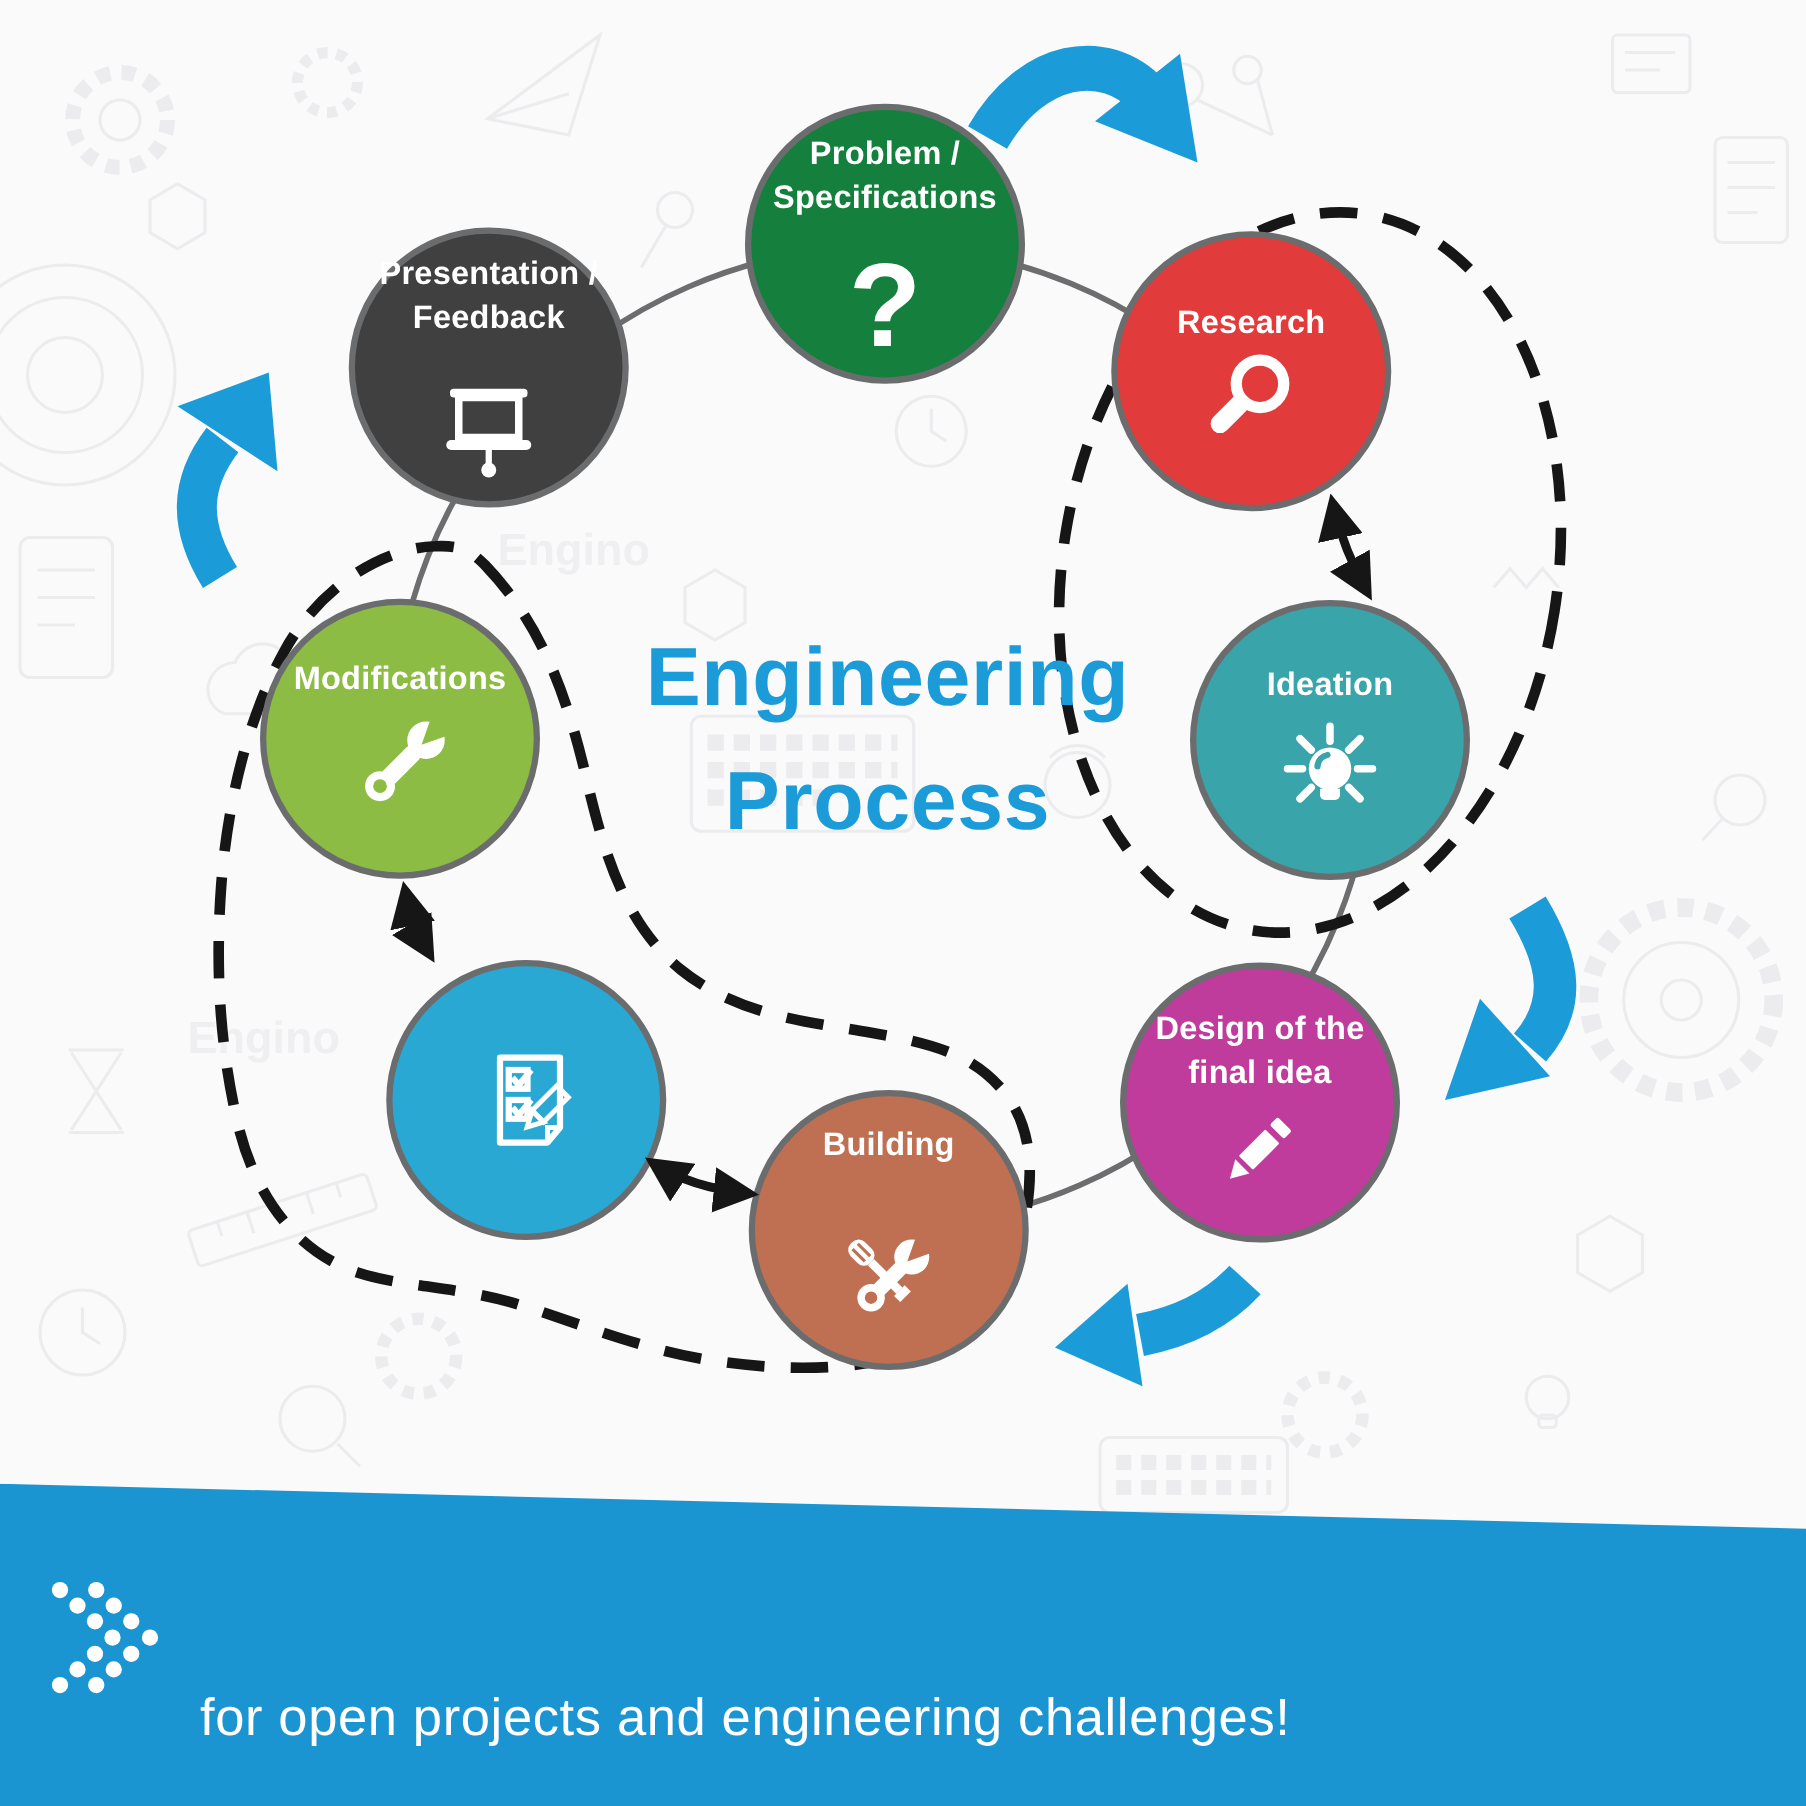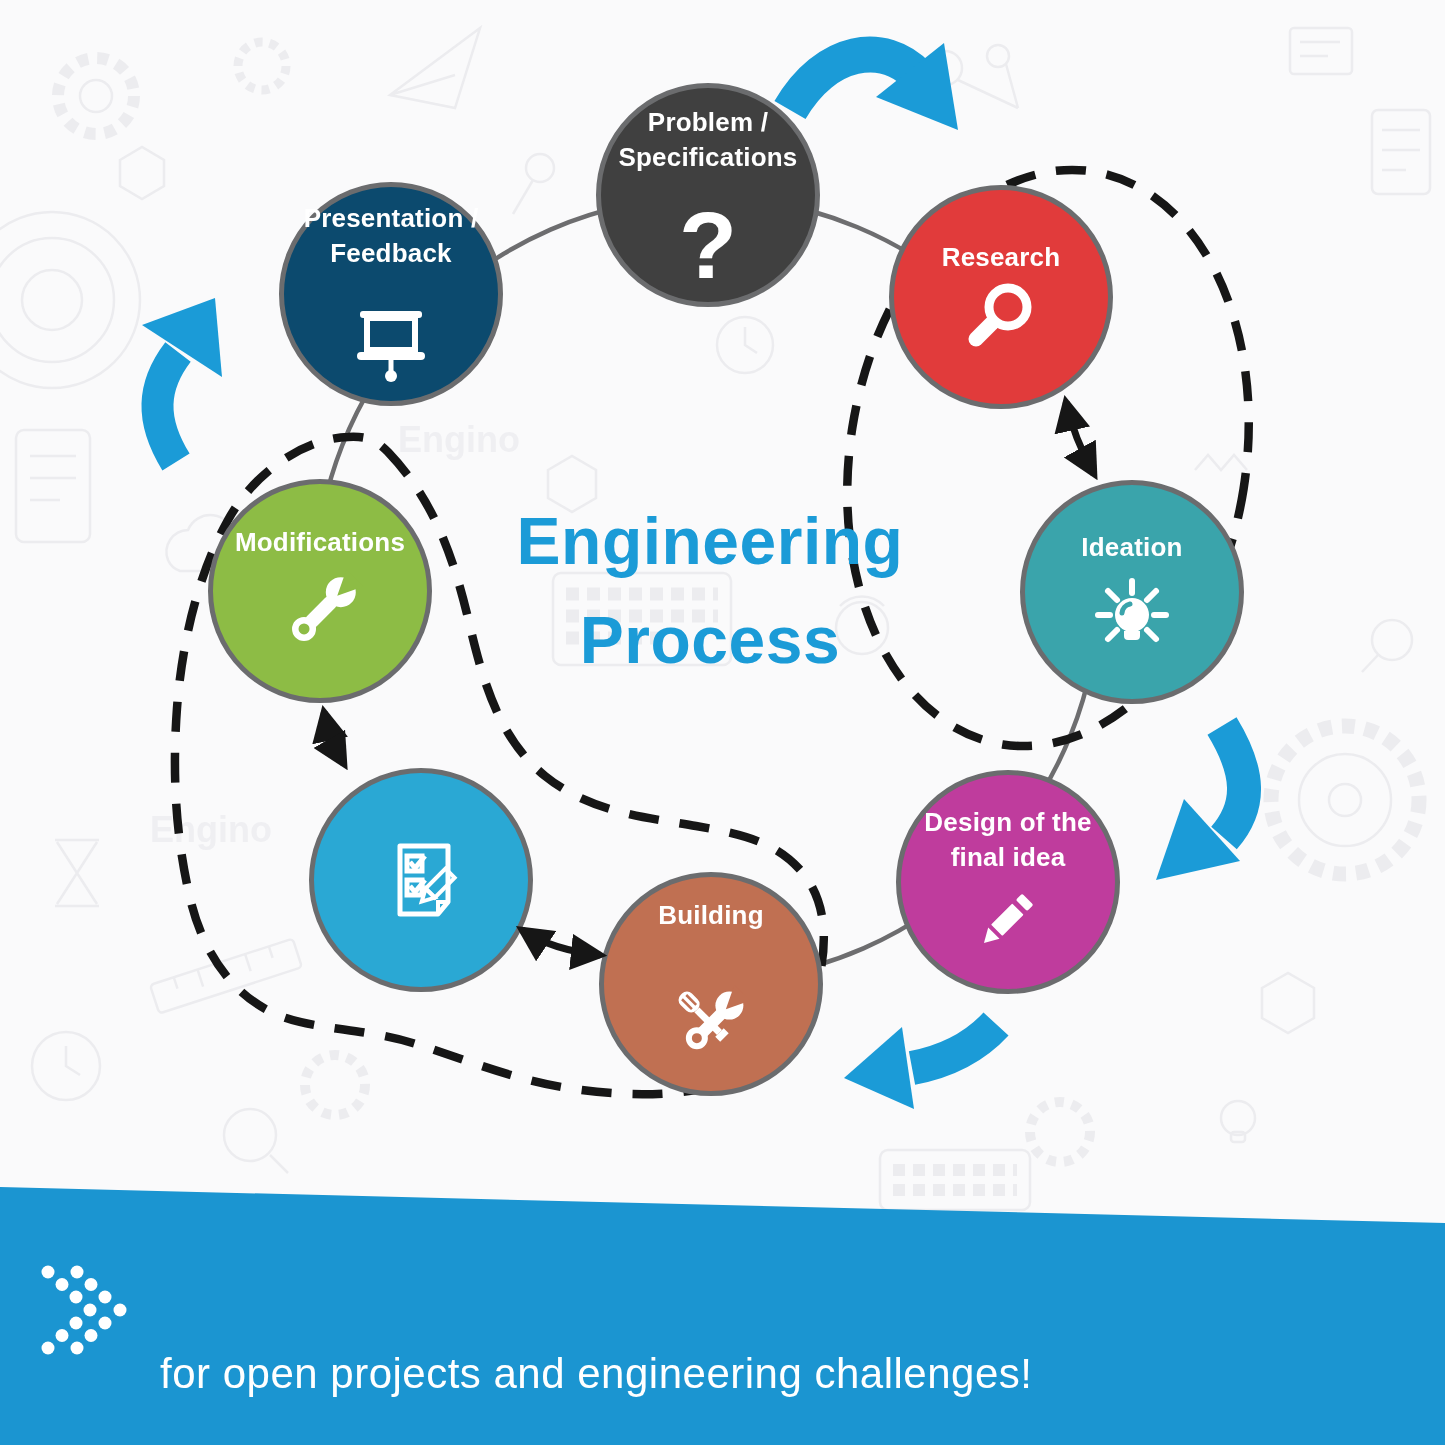--- a/index.html
+++ b/index.html
@@ -11,21 +11,21 @@
   .step{position:absolute;z-index:2;width:214px;height:214px;border-radius:50%;
         border:5px solid #6B6C6E;display:flex;flex-direction:column;align-items:center;
         justify-content:center;text-align:center;color:#fff;}
   .step-label{font-size:26px;line-height:35px;font-weight:700;letter-spacing:.2px;}
   .step-label span{display:block;}
   .step-label span:empty{display:none;}
   .step-icon{margin-top:6px;display:flex;align-items:center;justify-content:center;}
   .q-glyph{font-size:95px;line-height:80px;font-weight:700;margin-top:-2px;}
   .s-problem{left:596px;top:83px;}
   .s-research{left:889px;top:185px;}
-  .s-ideation{left:1020px;top:480px;}
+  .s-ideation{left:952px;top:480px;}
   .s-design{left:896px;top:770px;}
   .s-building{left:599px;top:872px;}
   .s-test{left:309px;top:768px;}
   .s-modifications{left:208px;top:479px;}
   .s-presentation{left:279px;top:182px;}
   .title{position:absolute;z-index:1;left:410px;top:492px;width:600px;text-align:center;
          font-size:66px;font-weight:700;line-height:99px;letter-spacing:.5px;}
   .banner{position:absolute;z-index:6;left:0;top:1180px;width:1445px;height:265px;
           clip-path:polygon(0 7px,100% 43px,100% 100%,0 100%);color:#fff;}
   .banner-headline{position:absolute;left:158px;top:94px;font-size:64px;font-weight:700;letter-spacing:1px;}
@@ -125,21 +125,21 @@
       <path d="M 176,462 C 150,420 152,386 178,352" fill="none" stroke-width="32" stroke="#1B9BD7"></path>
       <polygon points="215,298 222,377 142,325" fill="#1B9BD7"></polygon>
     </g>
   </svg>
 
   <div class="title" style="color: rgb(27, 155, 215);">
     <div>Engineering</div>
     <div>Process</div>
   </div>
 
-  <div class="step s-problem" style="background-color: #404040; gap: 32px;">
+  <div class="step s-problem" style="background-color: #15803d; gap: 32px;">
     <div class="step-label">
       <span>Problem /</span>
         <span>Specifications</span>
     </div>
     <div class="q-glyph">?</div>
   </div>
 
   <div class="step s-research" style="background-color: rgb(225, 59, 59);">
     <div class="step-label">
       <span>Research</span>
@@ -242,21 +242,21 @@
           <circle cx="48" cy="18" r="15" fill="#fff"></circle>
           <path d="M48 23 L36 -2 L60 -2 Z" fill="#8DBC45"></path>
           <rect x="41" y="27" width="14" height="38" rx="6" fill="#fff"></rect>
           <circle cx="48" cy="70" r="12" fill="#fff"></circle>
           <circle cx="48" cy="70" r="5.5" fill="#8DBC45"></circle>
         </g>
       </svg>
     </div>
   </div>
 
-  <div class="step s-presentation" style="background-color: #0c4a6e; gap: 28px;">
+  <div class="step s-presentation" style="background-color: #404040; gap: 28px;">
     <div class="step-label">
       <span>Presentation /</span>
         <span>Feedback</span>
     </div>
     <div class="step-icon">
       <svg width="88" height="82" viewBox="0 0 88 82">
         <rect x="13" y="6" width="62" height="7" rx="3" fill="#fff"></rect>
         <rect x="20" y="13" width="48" height="32" fill="none" stroke="#fff" stroke-width="6"></rect>
         <rect x="10" y="47" width="68" height="8" rx="4" fill="#fff"></rect>
         <line x1="44" y1="55" x2="44" y2="66" stroke="#fff" stroke-width="5"></line>

